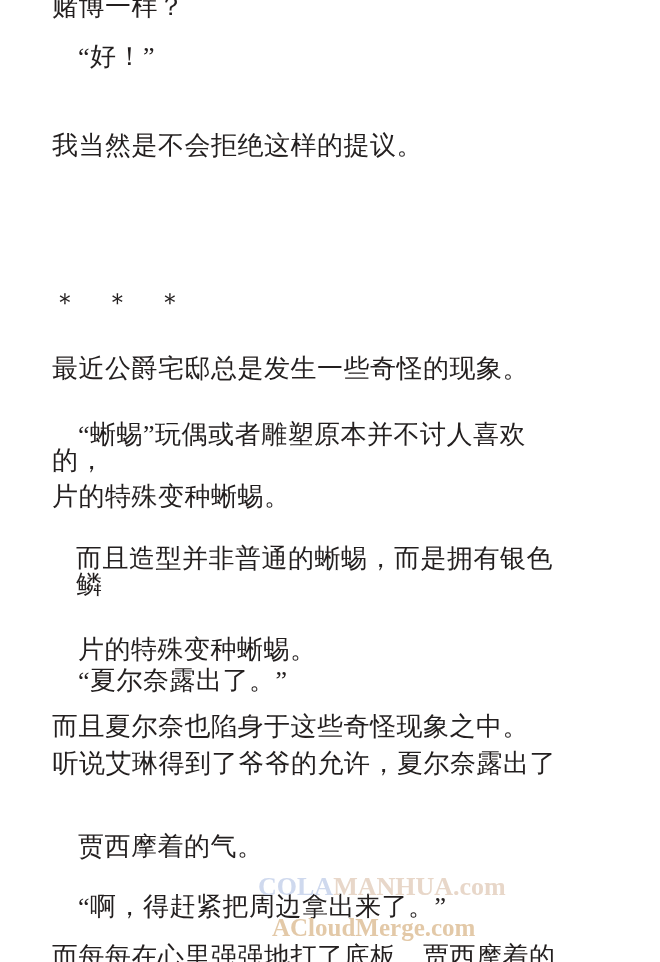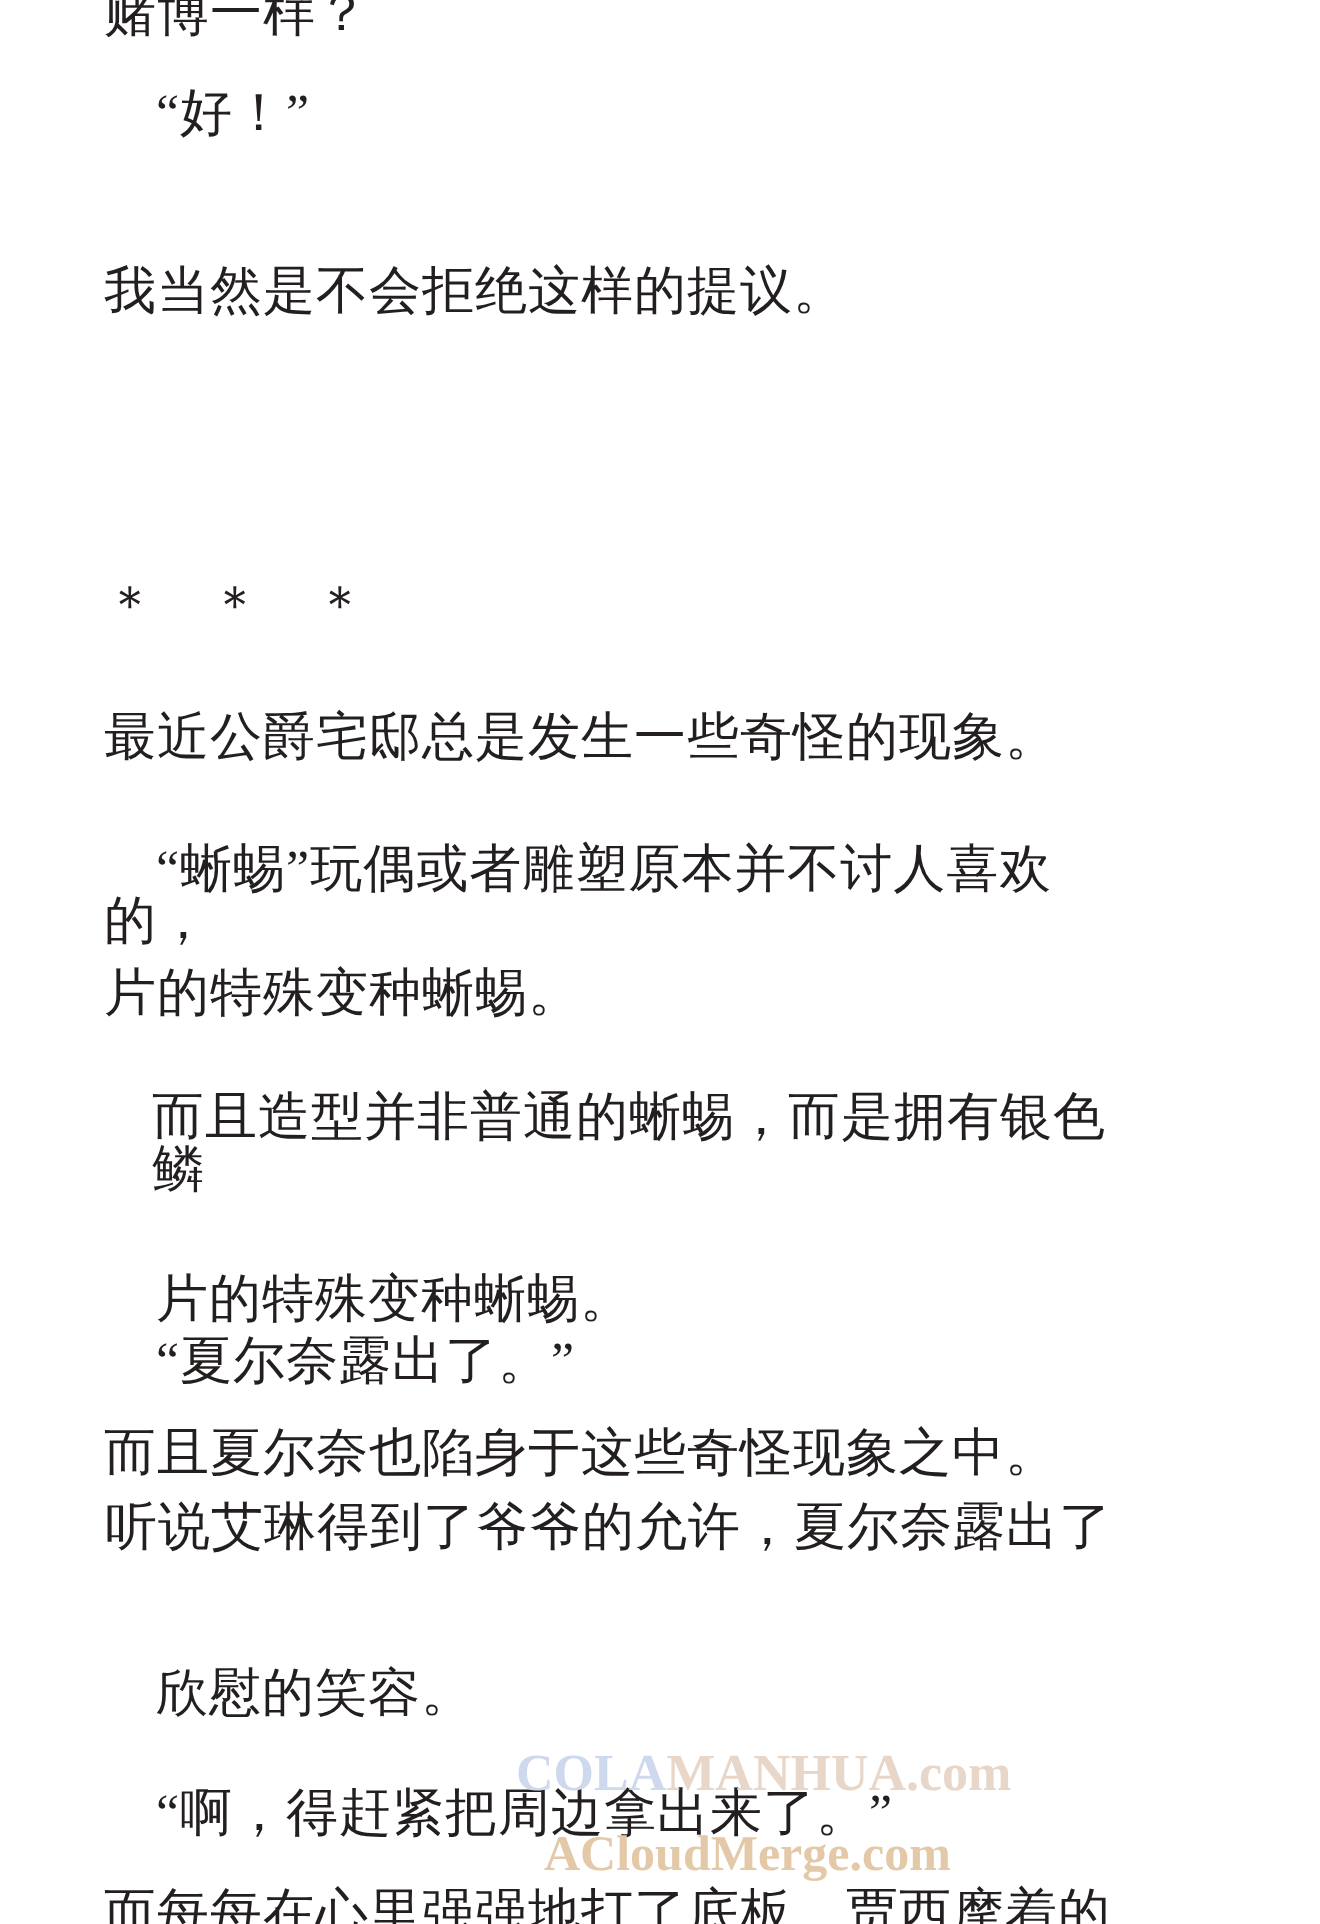--- a/index.html
+++ b/index.html
@@ -79,21 +79,21 @@
       <div class="abs line" style="top: 104px; margin-top: 29px;">我当然是不会拒绝这样的提议。</div>
       <div class="abs line sep" style="top: 290px;">＊ ＊ ＊</div>
       <div class="abs line" style="top: 356px;">最近公爵宅邸总是发生一些奇怪的现象。</div>
       <div class="abs line indent" style="top: 422px;">“蜥蜴”玩偶或者雕塑原本并不讨人喜欢的，</div>
       <div class="abs line" style="top: 484px;">片的特殊变种蜥蜴。</div>
       <div class="abs line" style="top: 546px; margin-left: 24px;">而且造型并非普通的蜥蜴，而是拥有银色鳞</div>
       <div class="abs line indent" style="top: 608px; margin-top: 29px;">片的特殊变种蜥蜴。</div>
       <div class="abs line indent" style="top: 668px;">“夏尔奈露出了。”</div>
       <div class="abs line" style="top: 714px;">而且夏尔奈也陷身于这些奇怪现象之中。</div>
       <div class="abs line" style="top: 751px; text-align: right;">听说艾琳得到了爷爷的允许，夏尔奈露出了</div>
-      <div class="abs line indent" style="top: 834px;">欣慰的笑容。</div>
+      <div class="abs line indent" style="top: 834px;">贾西摩着的气。</div>
       <div class="abs line indent" style="top: 894px;">“啊，得赶紧把周边拿出来了。”</div>
       <div class="abs line" style="top: 944px;">而每每在心里强强地打了底板，贾西摩着的气</div>
     </div>
 
   <div class="watermark wm1">
     <span class="cola">COLA</span><span class="manhua">MANHUA</span><span class="dotcom">.com</span>
   </div>
   <div class="watermark wm2">ACloudMerge.com</div>
 </div>
 

